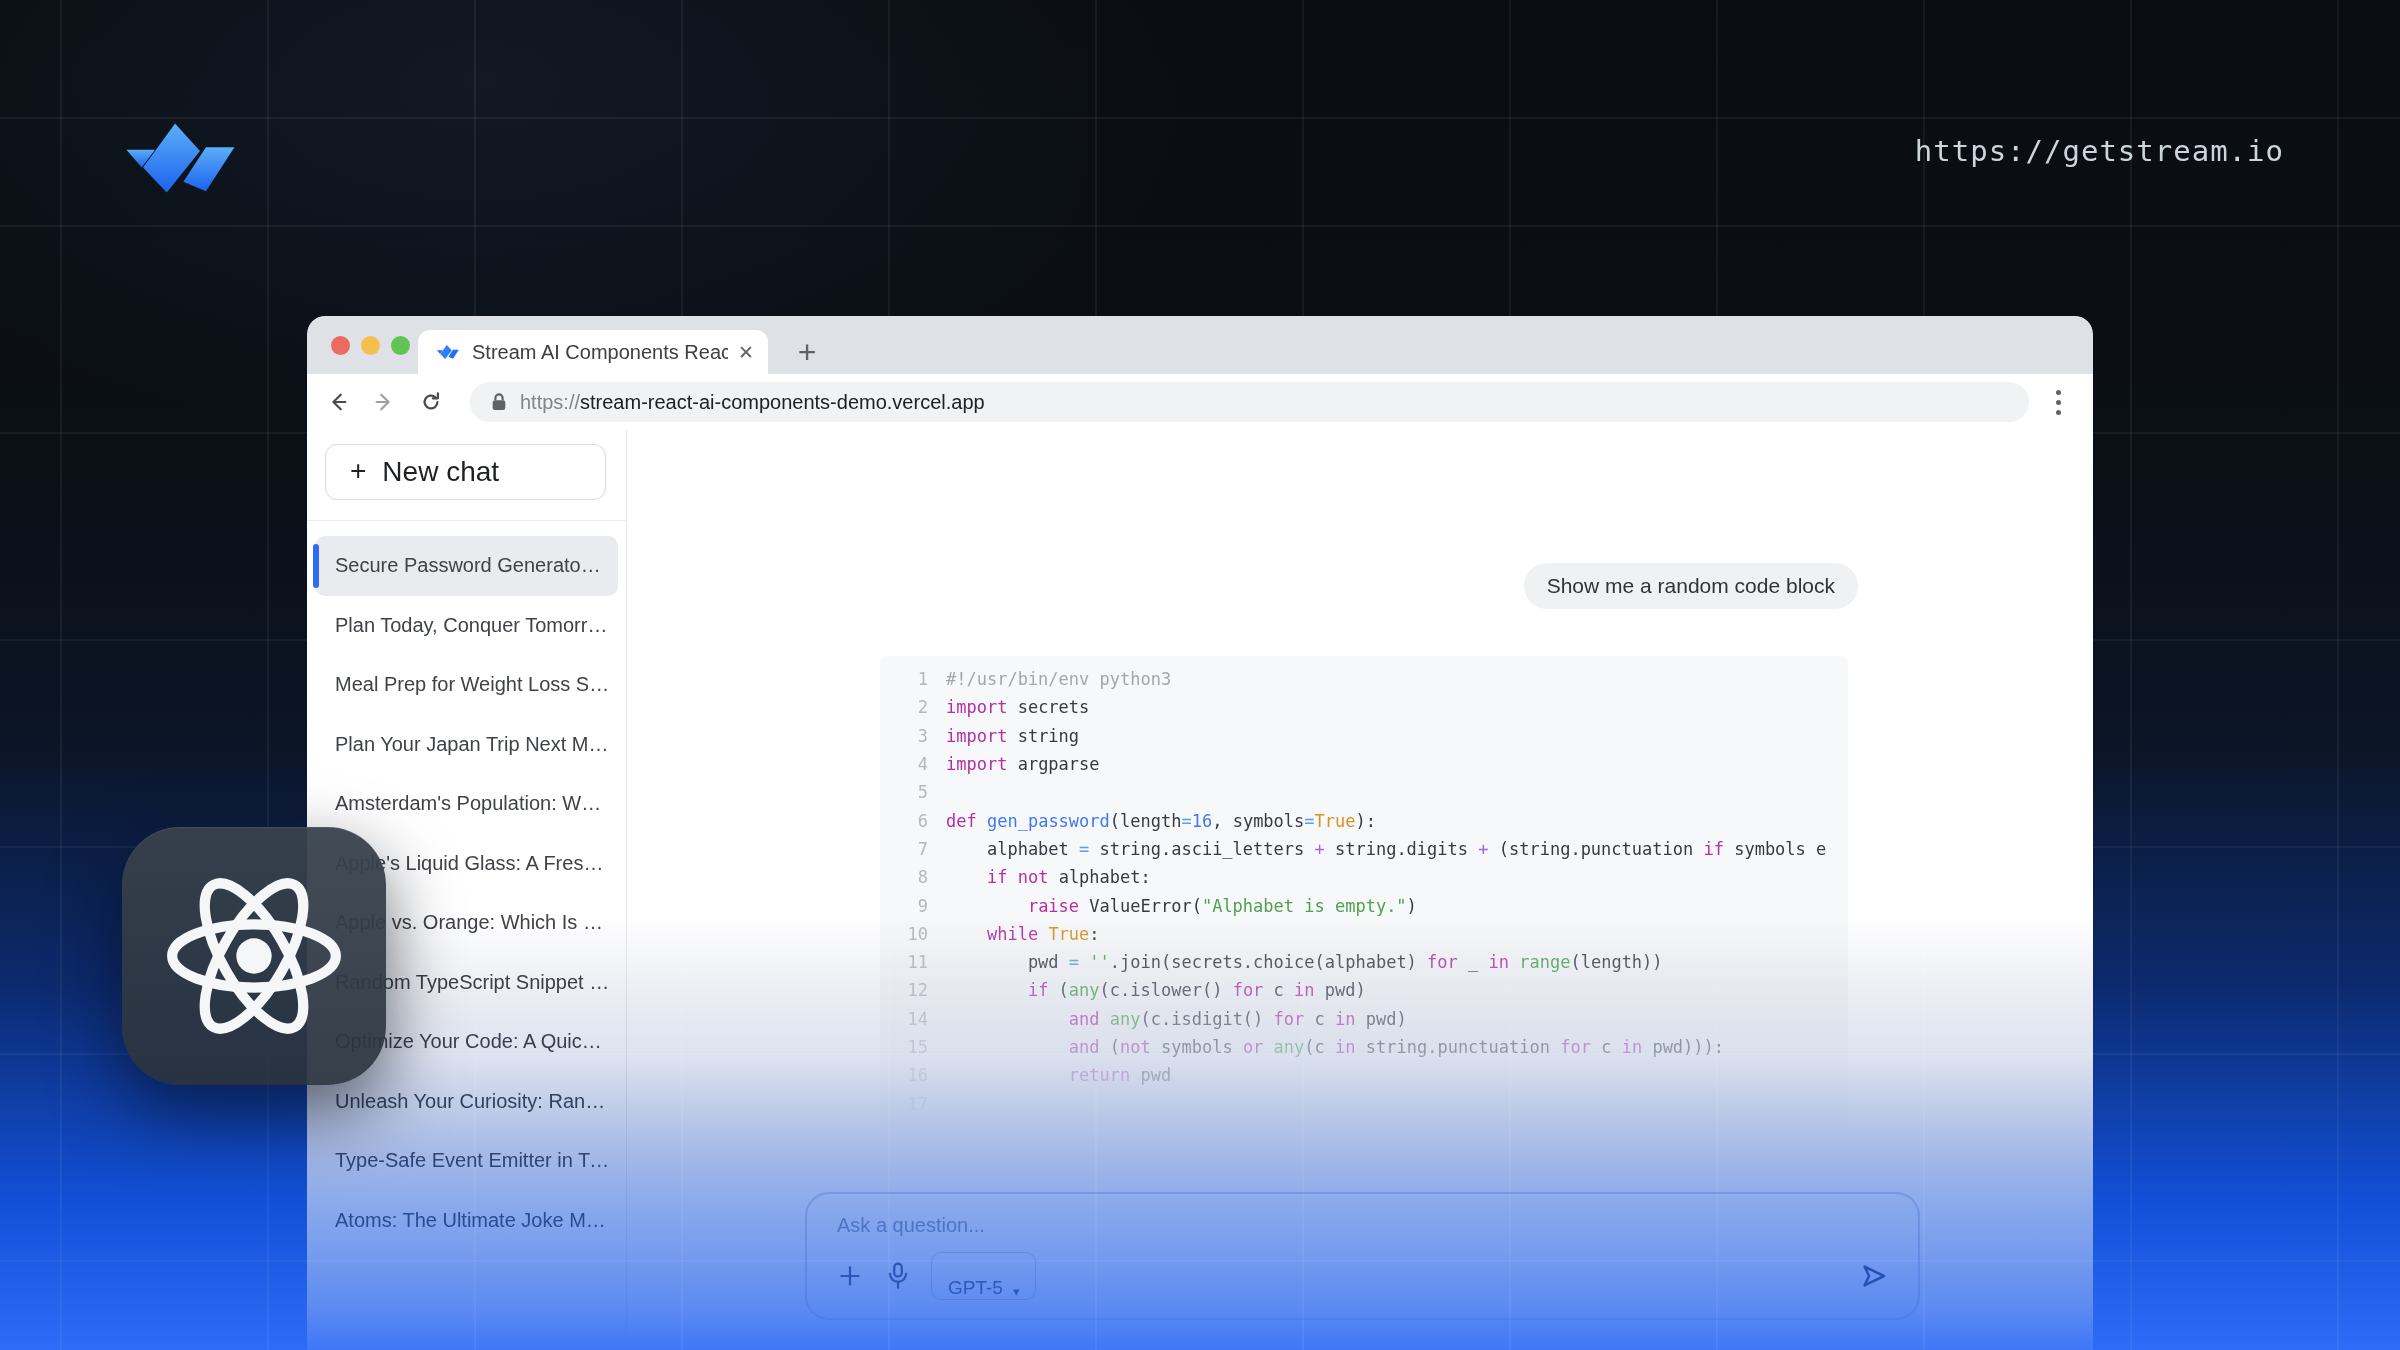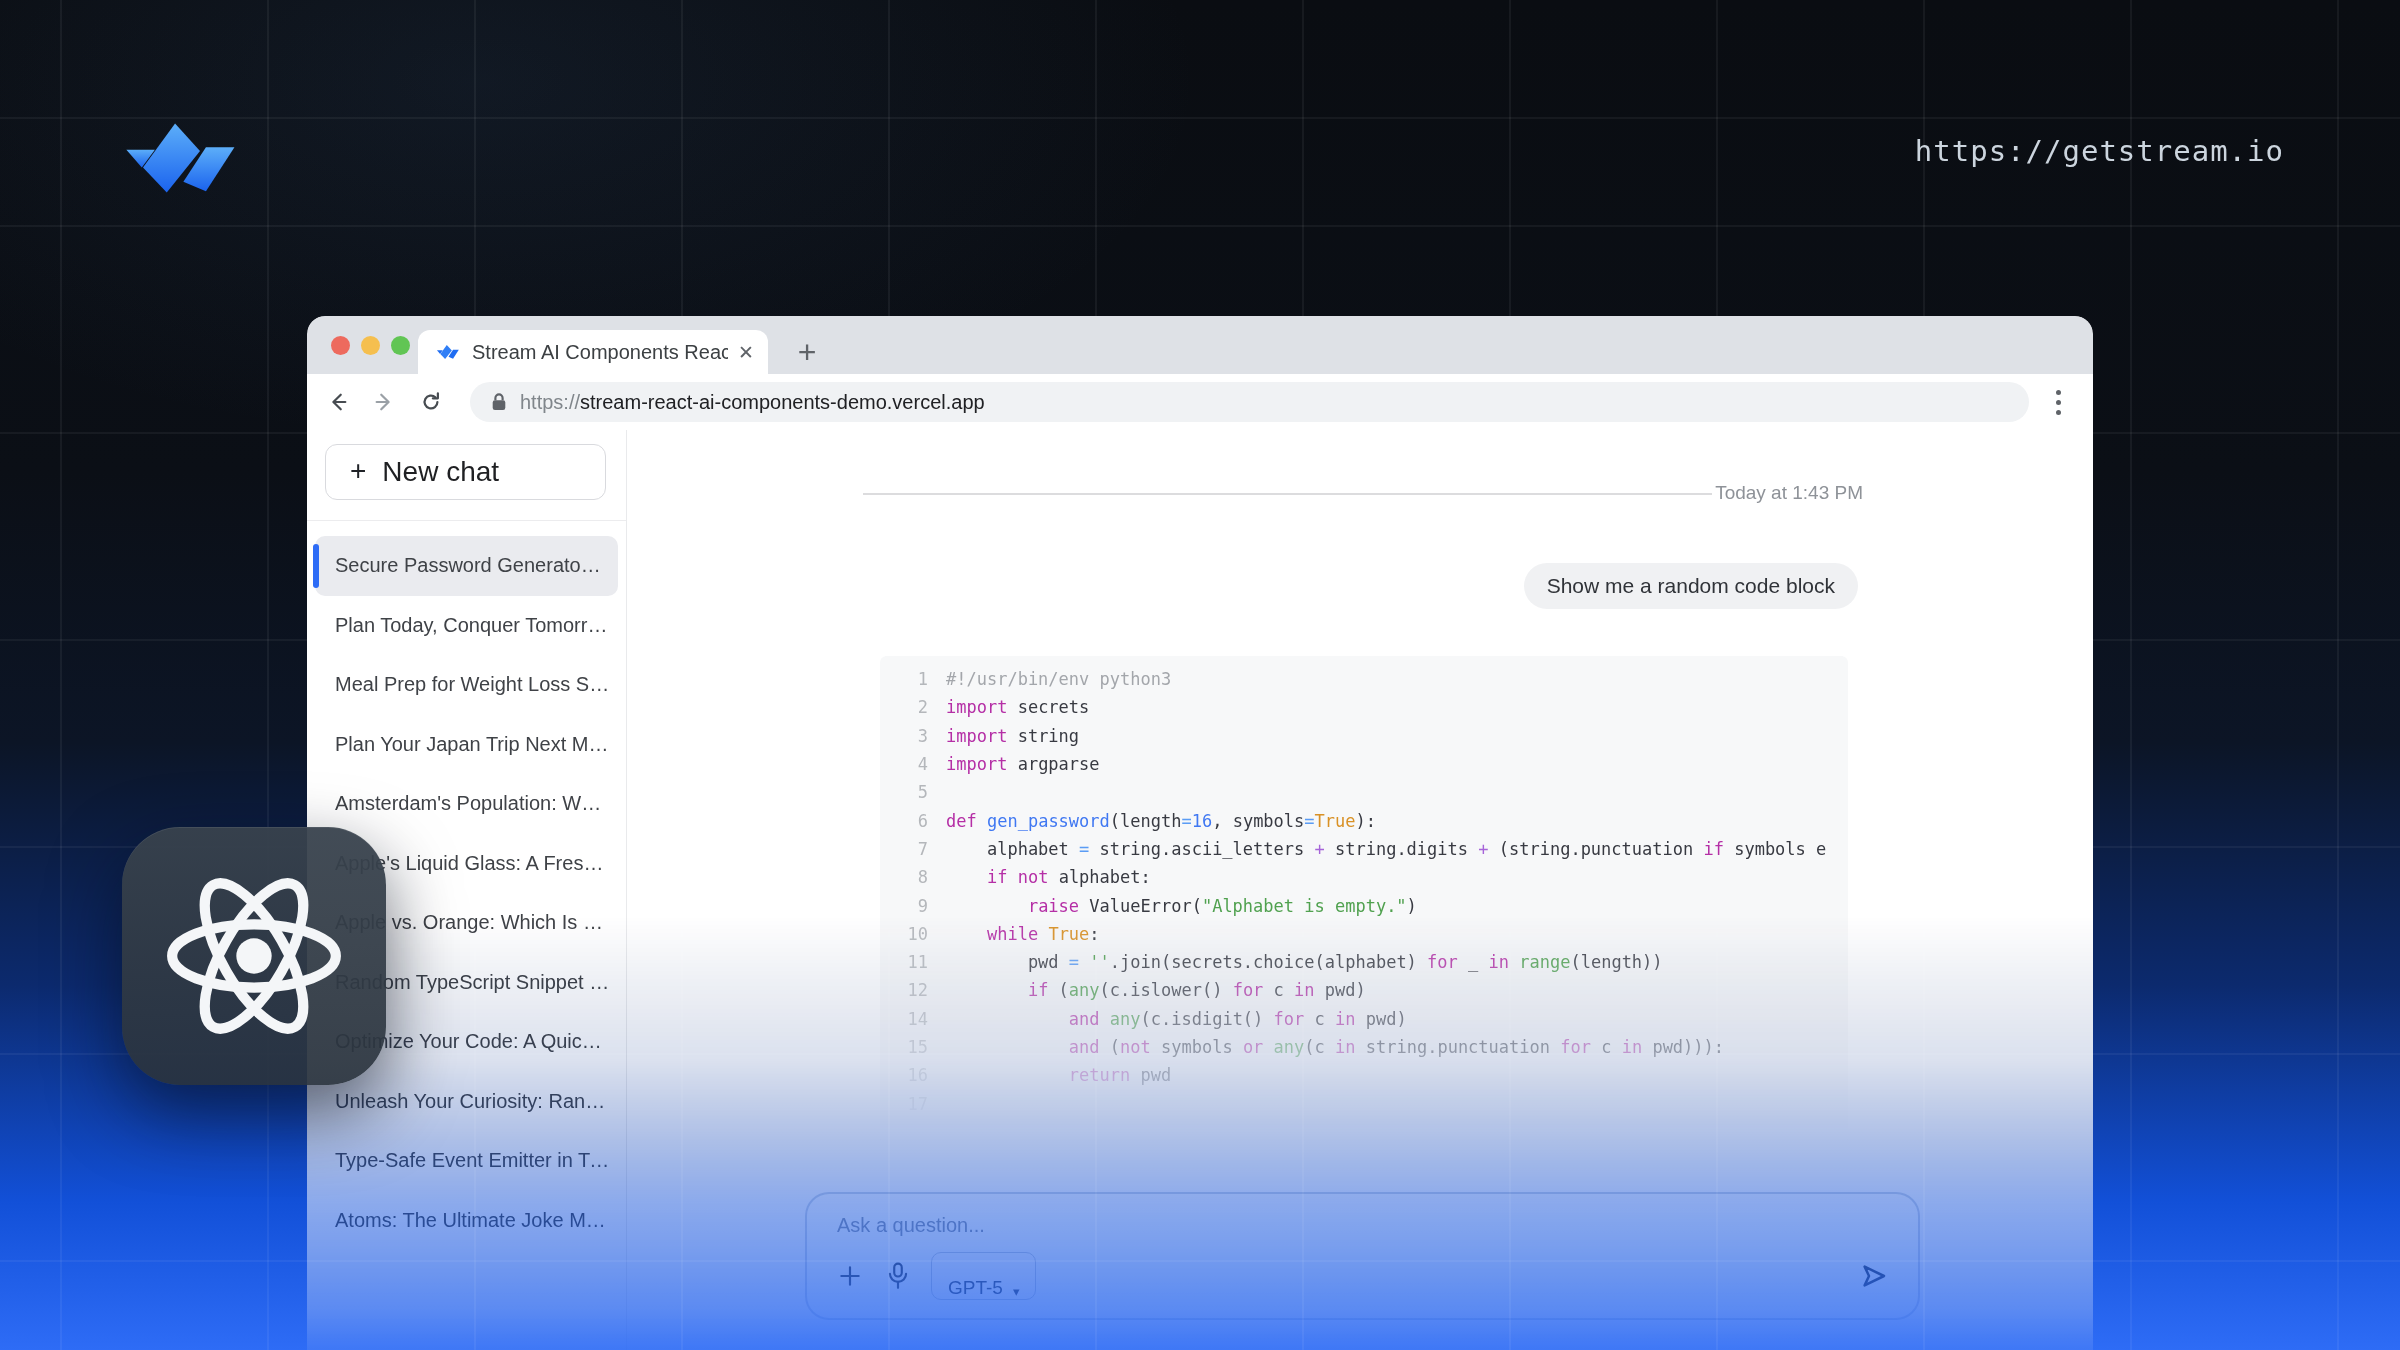--- a/index.html
+++ b/index.html
@@ -193,24 +193,20 @@
             <div class="side-item">
               <span class="txt">Type-Safe Event Emitter in Typ...</span>
             </div>
             <div class="side-item">
               <span class="txt">Atoms: The Ultimate Joke Mak...</span>
             </div>
           </div>
       </div>
 
       <div class="main">
-        <div class="daterow">
-          <div class="dateline"></div>
-          <div class="datetext">Today at 1:43 PM</div>
-        </div>
         <div class="bubble">Show me a random code block</div>
         <div class="codeblock">
           <div>
               <div class="cl"><span class="ln">1</span><span class="lc"><span class="tk-c">#!/usr/bin/env python3</span></span></div>
               <div class="cl"><span class="ln">2</span><span class="lc"><span class="tk-k">import</span><span class="tk-p"> secrets</span></span></div>
               <div class="cl"><span class="ln">3</span><span class="lc"><span class="tk-k">import</span><span class="tk-p"> string</span></span></div>
               <div class="cl"><span class="ln">4</span><span class="lc"><span class="tk-k">import</span><span class="tk-p"> argparse</span></span></div>
               <div class="cl"><span class="ln">5</span><span class="lc"></span></div>
               <div class="cl"><span class="ln">6</span><span class="lc"><span class="tk-k">def</span><span class="tk-p"> </span><span class="tk-f">gen_password</span><span class="tk-p">(length</span><span class="tk-o">=</span><span class="tk-n">16</span><span class="tk-p">, symbols</span><span class="tk-o">=</span><span class="tk-t">True</span><span class="tk-p">):</span></span></div>
               <div class="cl"><span class="ln">7</span><span class="lc"><span class="tk-p">    alphabet </span><span class="tk-o">=</span><span class="tk-p"> string.ascii_letters </span><span class="tk-q">+</span><span class="tk-p"> string.digits </span><span class="tk-q">+</span><span class="tk-p"> (string.punctuation </span><span class="tk-k">if</span><span class="tk-p"> symbols e</span></span></div>

